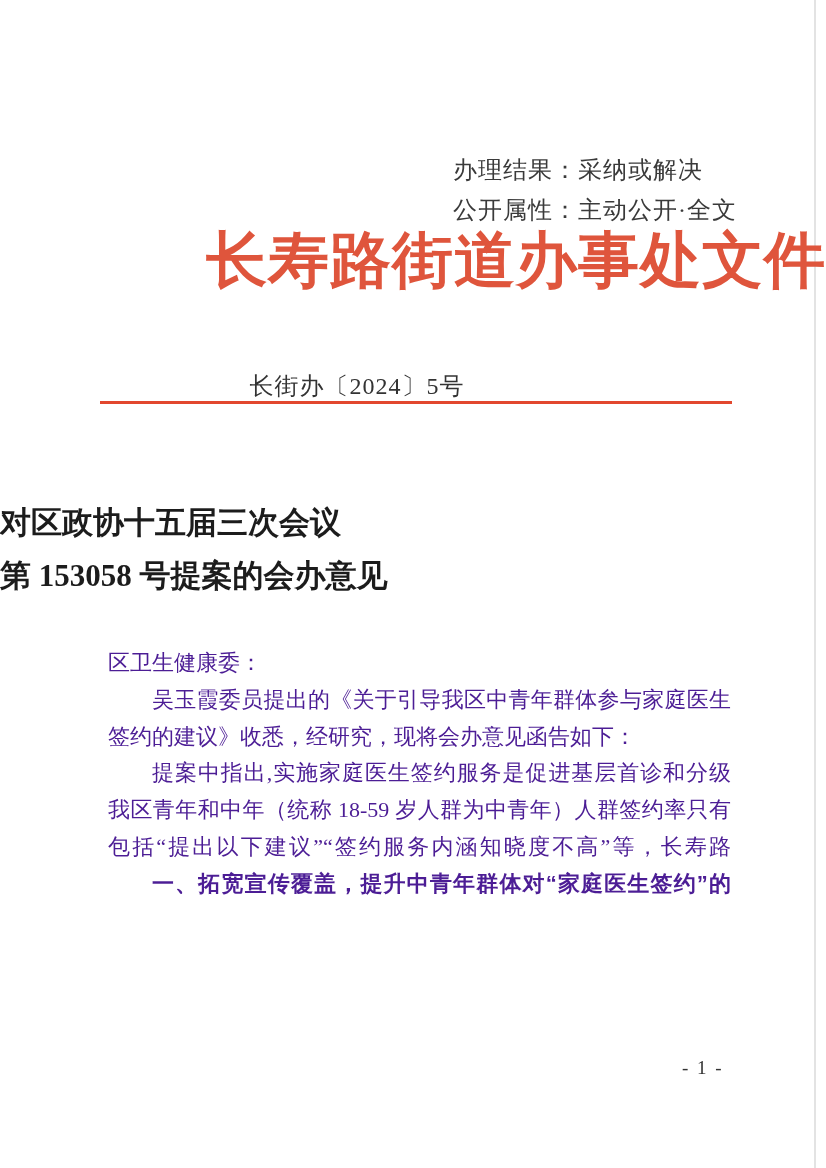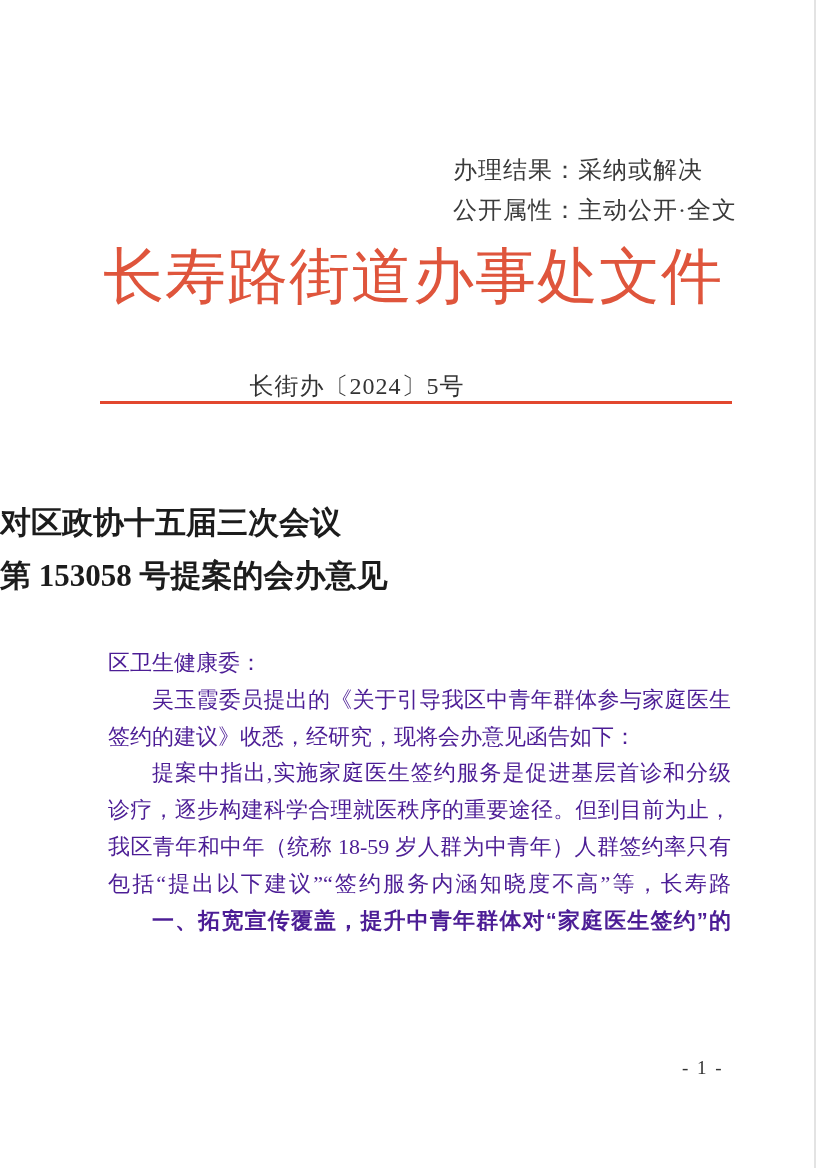--- a/index.html
+++ b/index.html
@@ -36,25 +36,25 @@
     margin-left: 28px;
   }
   .meta-line {
     height: 40px;
     line-height: 40px;
     white-space: nowrap;
   }
   .masthead {
     position: absolute;
     left: 0;
-    top: 236px;
+    top: 220px;
     width: 100%;
-    text-align: center;
+    text-align: right;
     font-size: 61px;
-    font-weight: normal;
+    font-weight: bold;
     letter-spacing: 1px;
     white-space: nowrap;
   }
   .docnum {
     position: absolute;
     left: 0;
     top: 370px;
     width: 100%;
     text-align: center;
     transform: translateX(-56px);
@@ -142,21 +142,20 @@
   <div class="title">
     <div class="title-line">对区政协十五届三次会议</div>
     <div class="title-line">第 153058 号提案的会办意见</div>
   </div>
 
   <div class="body" style="color: #4c1d95;">
       <div class="bline">区卫生健康委：</div>
       <div class="bline indent fill">吴玉霞委员提出的《关于引导我区中青年群体参与家庭医生</div>
       <div class="bline">签约的建议》收悉，经研究，现将会办意见函告如下：</div>
       <div class="bline indent fill">提案中指出,实施家庭医生签约服务是促进基层首诊和分级</div>
-      <div class="bline fill">诊疗，逐步构建科学合理就医秩序的重要途径。但到目前为止，</div>
       <div class="bline fill">我区青年和中年（统称 18-59 岁人群为中青年）人群签约率只有</div>
       <div class="bline fill">包括“提出以下建议”“签约服务内涵知晓度不高”等，长寿路</div>
       <div class="bline indent fill bold">一、拓宽宣传覆盖，提升中青年群体对“家庭医生签约”的</div>
     </div>
 
   <div class="pagenum">- 1 -</div>
 
 </div>
 
 </body></html>

